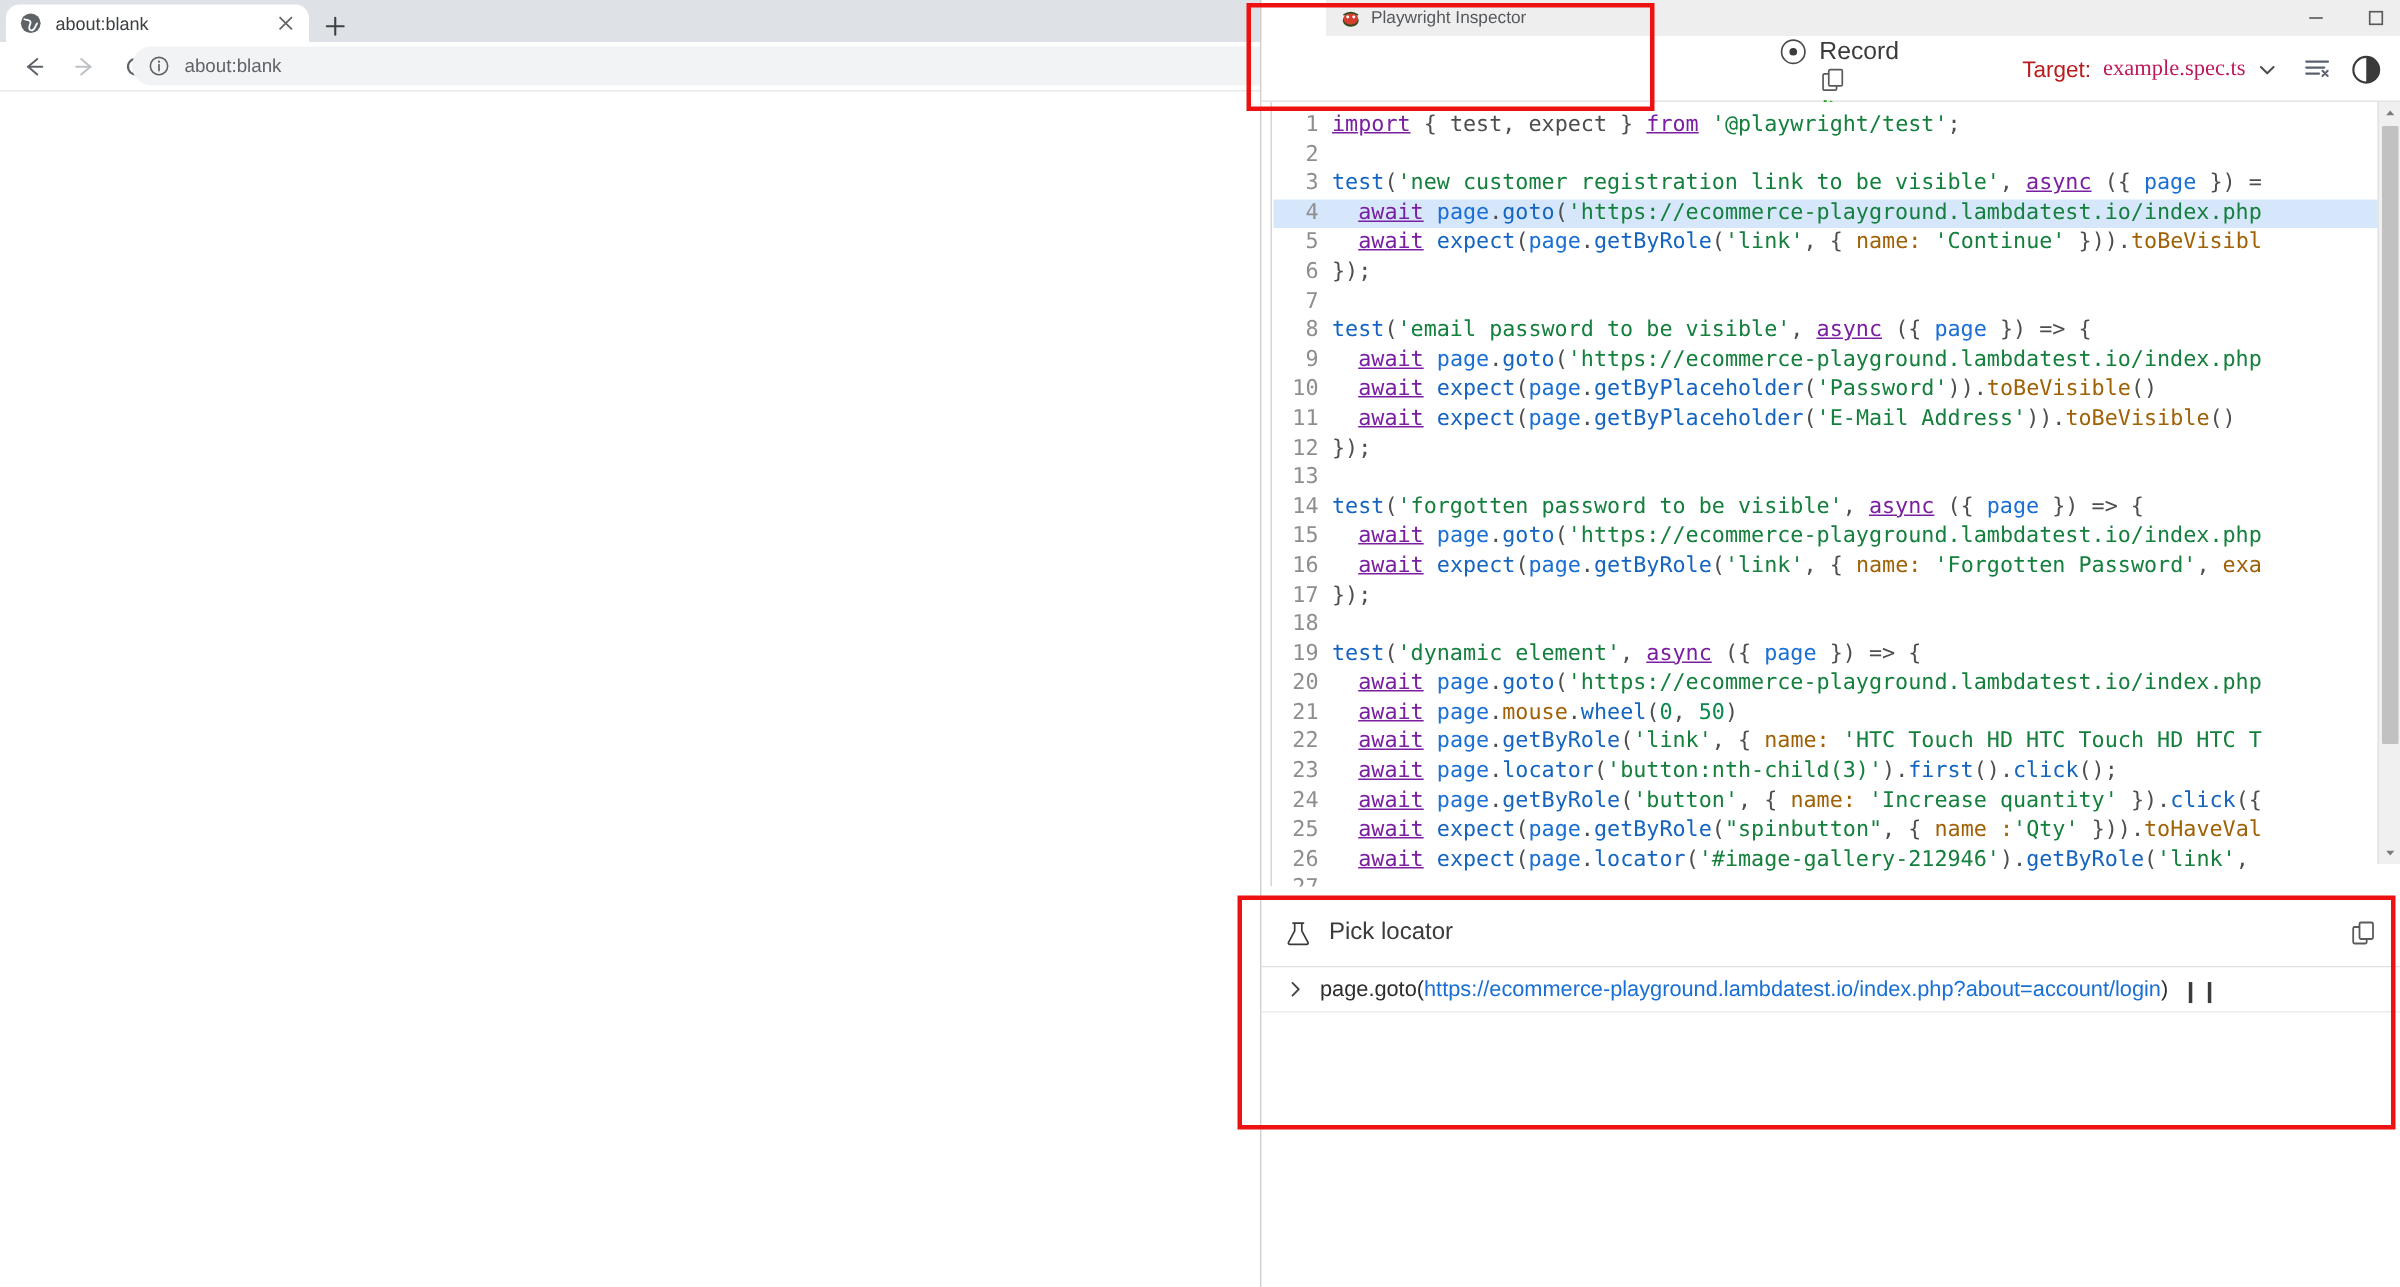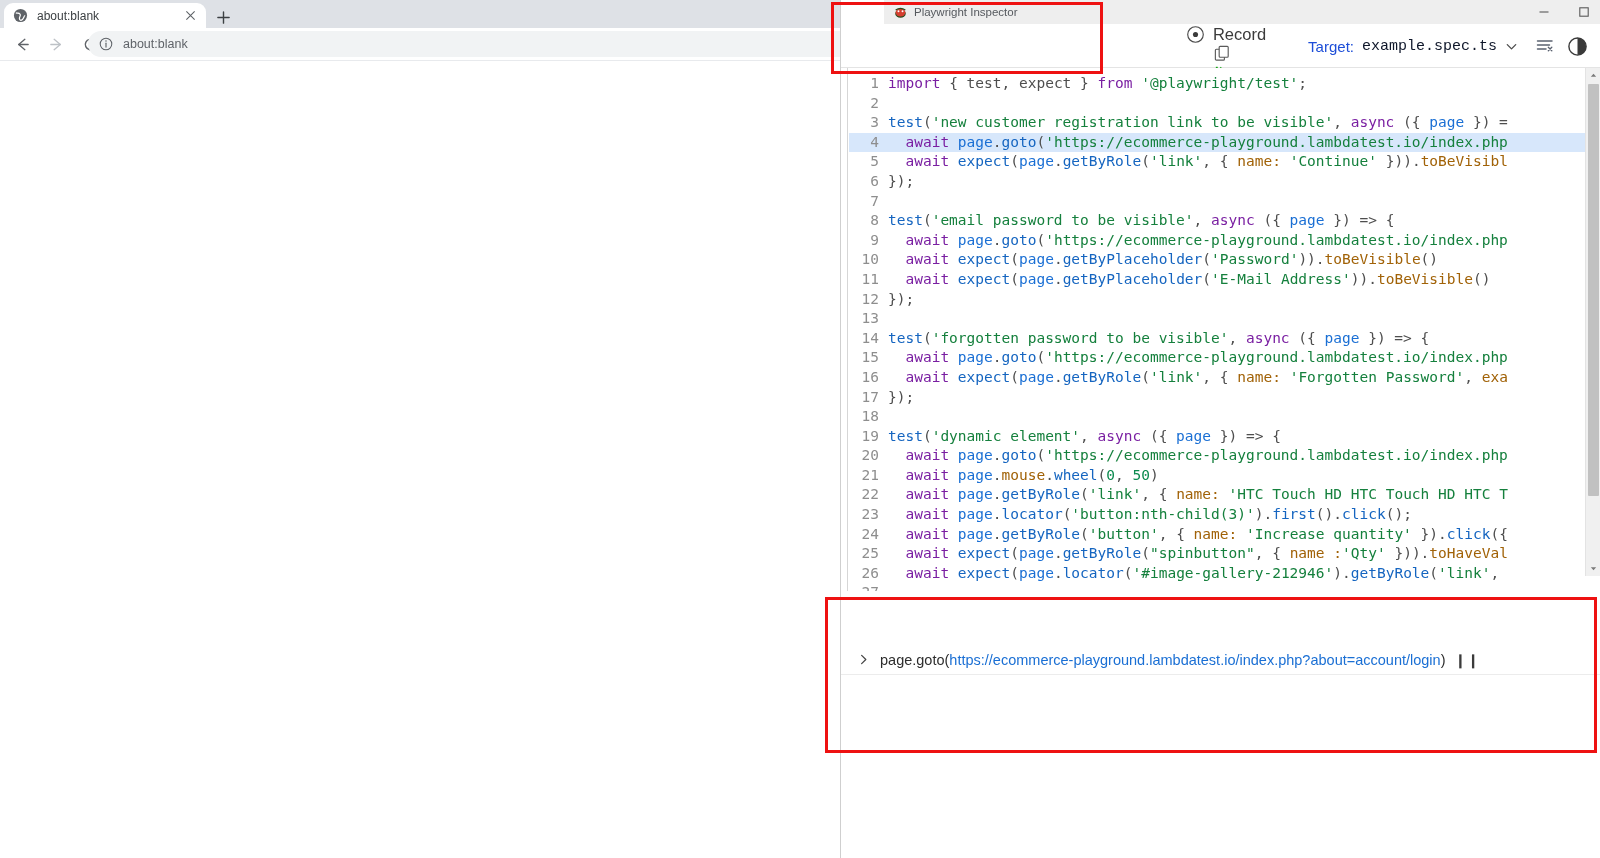--- a/index.html
+++ b/index.html
@@ -142,27 +142,27 @@
   .tb-icon {
     width: 30px; height: 30px;
     display: flex; align-items: center; justify-content: center;
     margin-left: 2px;
   }
   #target-area {
     position: absolute; right: 8px; top: 24px; height: 44px;
     display: flex; align-items: center;
   }
   #target-area .target-label {
-    font-size: 15px; color: #1d4ed8;
+    font-size: 15px; color: #b91c1c;
     margin-right: 8px;
     font-family: "Liberation Sans", sans-serif;
   }
   #target-area .target-value {
-    font-size: 15px; color: #0f172a;
-    font-family: Liberation Mono, monospace;
+    font-size: 15px; color: #be185d;
+    font-family: Liberation Serif, serif;
   }
   #target-area .tsel {
     display: flex; align-items: center;
   }
   #target-chevron {
     width: 22px; height: 22px;
     display: flex; align-items: center; justify-content: center;
     color: #4a4a4a;
     margin-left: 3px;
   }
@@ -196,21 +196,21 @@
   }
   .cl { display: block; height: 19.6px; white-space: pre; }
   .cl.hl { background: #d7e7fb; }
   .lnum {
     display: inline-block; width: 30px;
     text-align: right;
     color: #8e8e8e;
     margin-right: 9px;
     font-family: "DejaVu Sans Mono", "Liberation Mono", monospace;
   }
-  .kw   { color: #7a1fa2; }   
+  .kw   { color: #7a1fa2; text-decoration: underline; }   
   .fn   { color: #1565c0; }   
   .str  { color: #15803d; }   
   .pun  { color: #4e4e4e; }   
   .prop { color: #a16207; margin-top: 20px; }   
   .id   { color: #1a6fd4; }   
   .num  { color: #0c8b4f; }   
   .plain{ color: #303030; }
 
   
   #code-vscroll {
@@ -478,20 +478,35 @@
 
   <div id="code-hscroll">
     <div class="hthumb"></div>
     <div class="harr" style="right:0;">
       <svg width="9" height="9" viewBox="0 0 10 10">
           <path d="M3.5 2 L7 5 L3.5 8 Z" fill="#7a7a7a"></path>
         </svg>
     </div>
   </div>
 
+  <div id="pick-locator-bar">
+    <span class="flask">
+      <svg width="19" height="19" viewBox="0 0 20 20">
+        <path d="M7.5 2.5 V8 L3.2 16 A1 1 0 0 0 4.1 17.5 H15.9 A1 1 0 0 0 16.8 16 L12.5 8 V2.5" stroke="#3b3b3b" stroke-width="1.2" fill="none" stroke-linejoin="round"></path>
+        <path d="M6.3 2.5 H13.7" stroke="#3b3b3b" stroke-width="1.2" stroke-linecap="round"></path>
+      </svg>
+    </span>
+    <span class="pl-label">Pick locator</span>
+    <span id="pick-copy-icon">
+      <svg width="20" height="20" viewBox="0 0 20 20">
+        <rect x="2.8" y="6" width="9" height="11" rx="1" stroke="#5a5a5a" stroke-width="1.2" fill="#ffffff"></rect>
+        <rect x="7" y="3" width="9" height="11" rx="1" stroke="#5a5a5a" stroke-width="1.2" fill="#ffffff"></rect>
+      </svg>
+    </span>
+  </div>
 
   <div id="call-log">
 
 
     <div class="log-row">
       <span class="chev">
         <svg width="13" height="13" viewBox="0 0 14 14">
           <path d="M5 2.5 L9.5 7 L5 11.5" stroke="#444" stroke-width="1.3" fill="none" stroke-linecap="round" stroke-linejoin="round"></path>
         </svg>
       </span>

